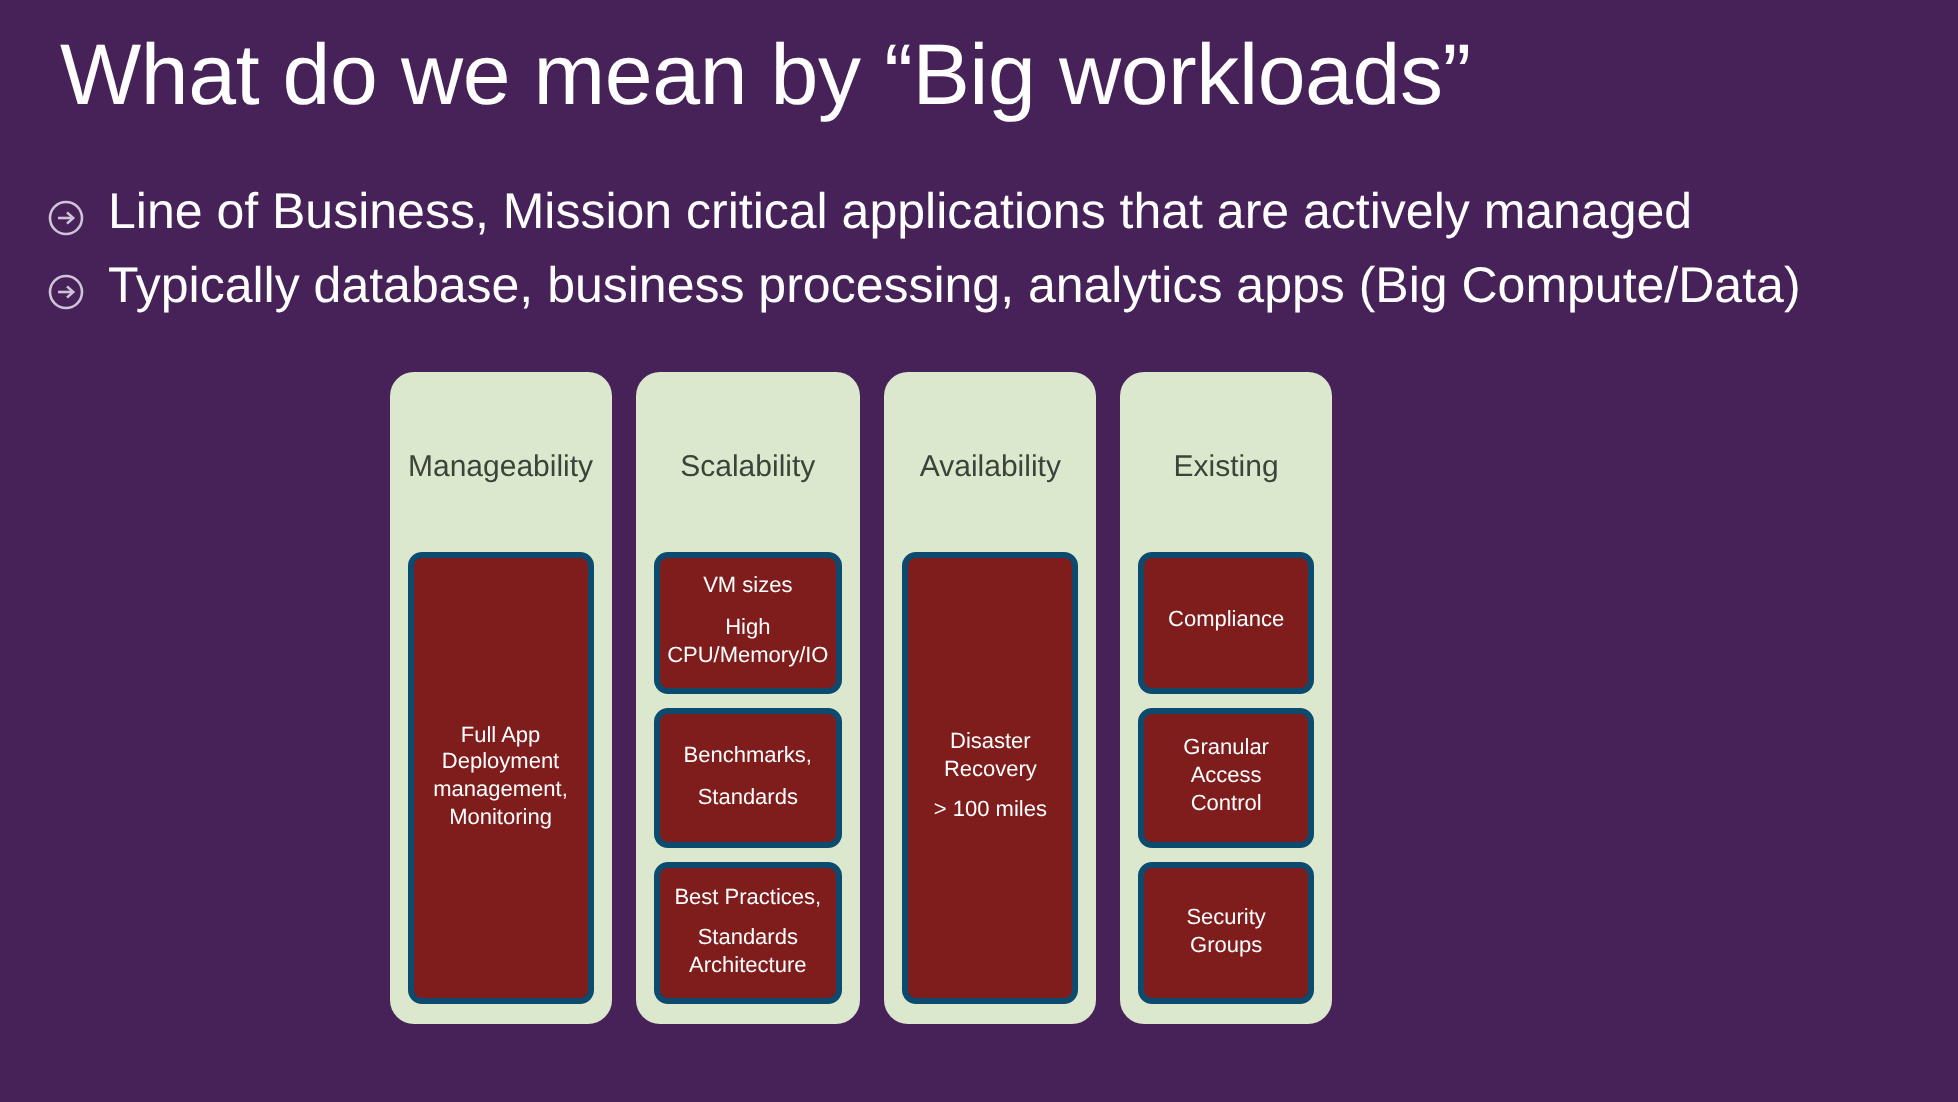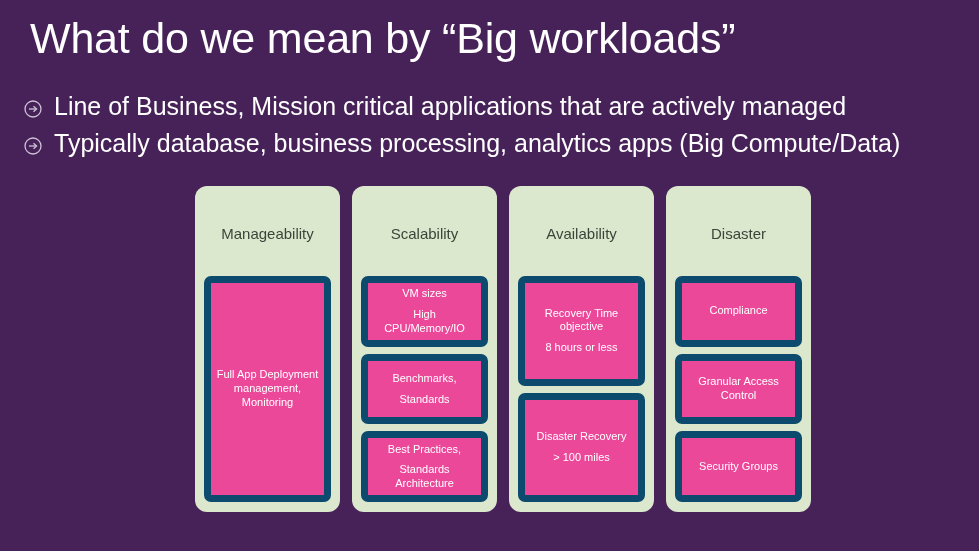--- a/index.html
+++ b/index.html
@@ -67,21 +67,21 @@
     font-weight: 400;
     line-height: 1.1;
     white-space: nowrap;
   }
 
   
   .matrix {
     position: absolute;
     left: 195px;
     top: 186px;
-    width: 616px;
+    width: 471px;
     height: 326px;
     display: flex;
     gap: 12px;
   }
   .column {
     flex: 1 1 0;
     background: #dce8ce;
     border-radius: 12px;
     display: flex;
     flex-direction: column;
@@ -100,22 +100,22 @@
     line-height: 1.2;
   }
   .cells {
     flex: 1 1 auto;
     display: flex;
     flex-direction: column;
     gap: 7px;
   }
   .cell {
     flex: 1 1 0;
-    background: #ec4899;
-    border: 7px solid #0c4a6e;
+    background: #7f1d1d;
+    border: 3px solid #0c4a6e;
     border-radius: 7px;
     display: flex;
     flex-direction: column;
     align-items: center;
     justify-content: center;
     box-sizing: border-box;
     padding: 3px 4px;
   }
   .cell p {
     margin: 0;
@@ -188,32 +188,28 @@
           <p>Best Practices,</p>
           <p>Standards Architecture</p>
         </div>
       </div>
     </div>
 
     <div class="column">
       <div class="col-header">Availability</div>
       <div class="cells">
         <div class="cell">
-          <p>Recovery Time objective</p>
-          <p>8 hours or less</p>
-        </div>
-        <div class="cell">
           <p>Disaster Recovery</p>
           <p>&gt; 100 miles</p>
         </div>
       </div>
     </div>
 
     <div class="column">
-      <div class="col-header">Disaster</div>
+      <div class="col-header">Existing</div>
       <div class="cells">
         <div class="cell">
           <p>Compliance</p>
         </div>
         <div class="cell">
           <p>Granular Access Control</p>
         </div>
         <div class="cell">
           <p>Security Groups</p>
         </div>

